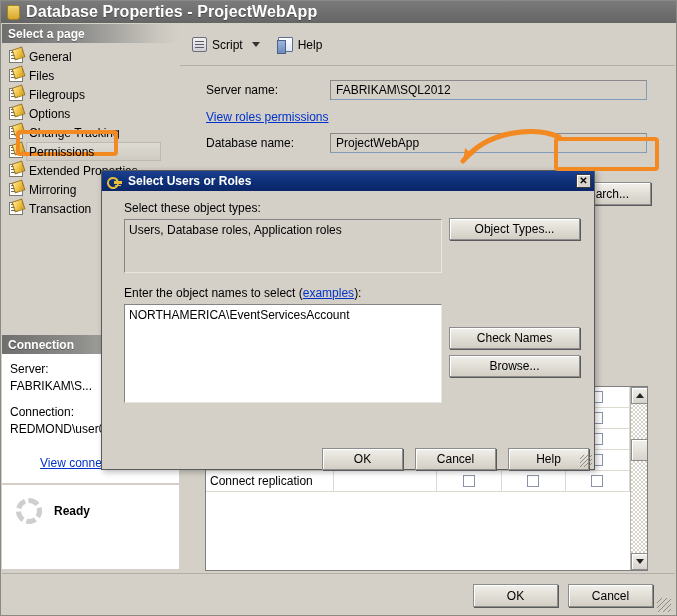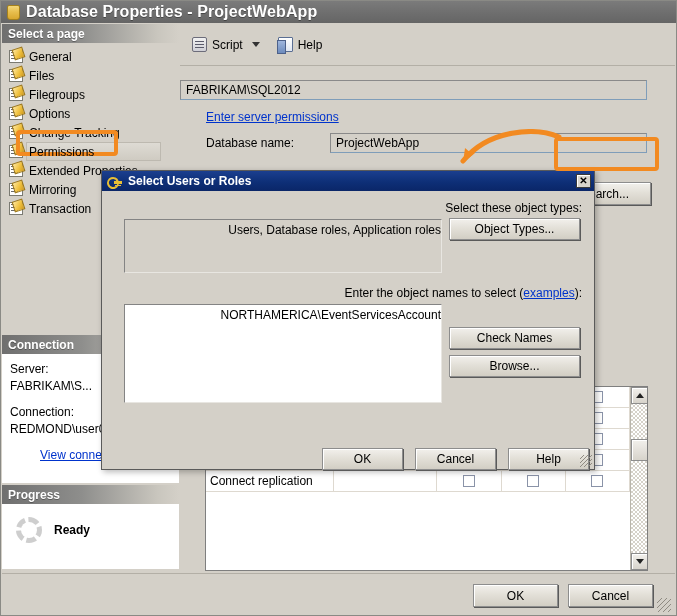--- a/index.html
+++ b/index.html
@@ -81,21 +81,21 @@
   #conn-block, #prog-block {
     position: absolute; left: 1px; width: 177px; background: #ffffff;
   }
   #conn-block { top: 334px; height: 148px; }
   #prog-block { top: 484px; height: 84px; }
   .blk-body { padding: 7px 8px 0 8px; background: #ffffff; height: calc(100% - 19px); }
   .blk-body .line { font-size: 12px; color: #000; line-height: 17px; }
   .blk-body .spacer { height: 9px; }
   .blk-link {
     color: #0033cc; text-decoration: underline; font-size: 12px;
-    display: inline-block; margin-left: 30px; margin-top: 10px;
+    display: inline-block; margin-left: 30px; margin-top: 18px;
   }
   #prog-row { display: flex; align-items: center; gap: 12px; padding-top: 6px; }
   .spinner {
     width: 26px; height: 26px; border-radius: 50%;
     border: 5px dashed #cecece; margin-left: 6px;
   }
   .prog-text { font-size: 12px; font-weight: bold; color: #000; }
 
   
   #rightpane {
@@ -238,21 +238,21 @@
     content:""; position:absolute; left:7px; top:6px; width:8px; height:3px;
     background: #e8bf35;
     box-shadow: 0 3px 0 -1px #e8bf35;
   }
   #dlg-close {
     width: 15px; height: 14px; background: #d8d4cc;
     border: 1px solid #3a3a3a; box-shadow: inset 1px 1px 0 #fff;
     display: flex; align-items: center; justify-content: center;
     font-size: 10px; font-weight: bold; color: #000; line-height: 1;
   }
-  #dlg-body { padding: 10px 12px 0 22px; position: relative; height: calc(100% - 20px); text-align: right; }
+  #dlg-body { padding: 10px 12px 0 22px; position: relative; height: calc(100% - 20px); }
   .dlg-lbl { font-size: 12px; color: #000; margin-bottom: 4px; }
   .dlg-lbl a { color: #0033cc; text-decoration: underline; }
   #objtypes-box {
     width: 318px; height: 54px; background: #d4d0c8;
     border: 1px solid #848484; border-right-color: #e8e6e1; border-bottom-color: #e8e6e1;
     font-size: 12px; color: #000; padding: 3px 0 0 4px;
   }
   #names-box {
     width: 318px; height: 99px; background: #ffffff;
     border: 1px solid #848484; border-right-color: #e8e6e1; border-bottom-color: #e8e6e1;
@@ -329,21 +329,20 @@
       <div class="line">Server:</div>
       <div class="line">FABRIKAM\S...</div>
       <div class="spacer"></div>
       <div class="line">Connection:</div>
       <div class="line">REDMOND\user0</div>
       <a class="blk-link" href="#">View conne</a>
     </div>
   </div>
 
   <div id="prog-block">
-    <div class="grp-header">Progress</div>
     <div class="blk-body">
       <div id="prog-row">
         <div class="spinner"></div>
         <div class="prog-text">Ready</div>
       </div>
     </div>
   </div>
 
   <div id="rightpane">
     <div id="toolbar">
@@ -353,24 +352,25 @@
         <span class="caret-down"></span>
       </div>
       <div class="tb-btn">
         <span class="icon-help"></span>
         <span class="lbl">Help</span>
       </div>
     </div>
 
     <div id="form-area">
       <div class="frm-row">
+        <div class="frm-label">Server name:</div>
         <div class="frm-input">FABRIKAM\SQL2012</div>
       </div>
       <div class="frm-link-row">
-        <a class="frm-link" href="#">Enter server permissions</a>
+        <a class="frm-link" href="#">View roles permissions</a>
       </div>
       <div class="frm-row">
         <div class="frm-label">Database name:</div>
         <div class="frm-input">ProjectWebApp</div>
       </div>
       <div id="search-wrap">
         <div class="btn" id="search-btn">Search...</div>
       </div>
     </div>
   </div>

